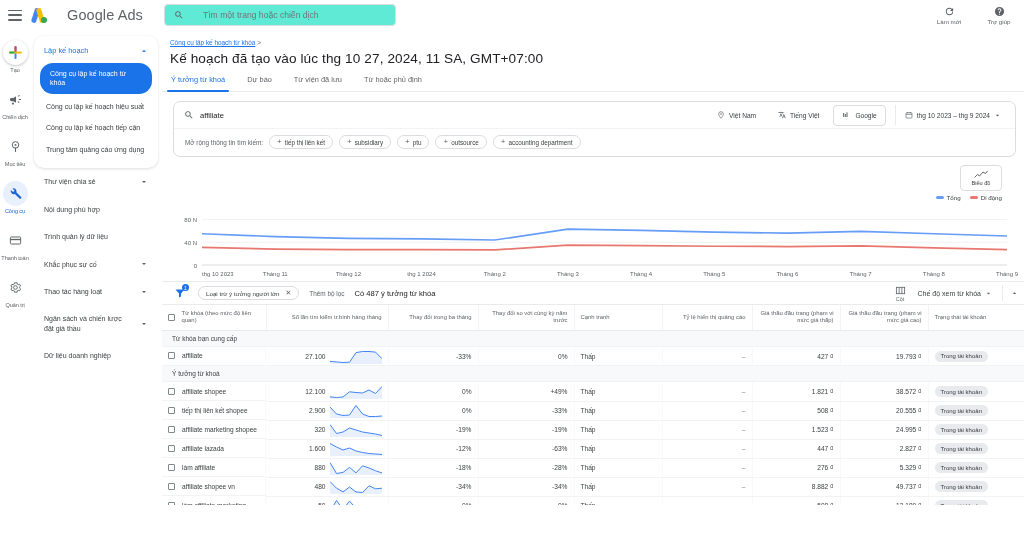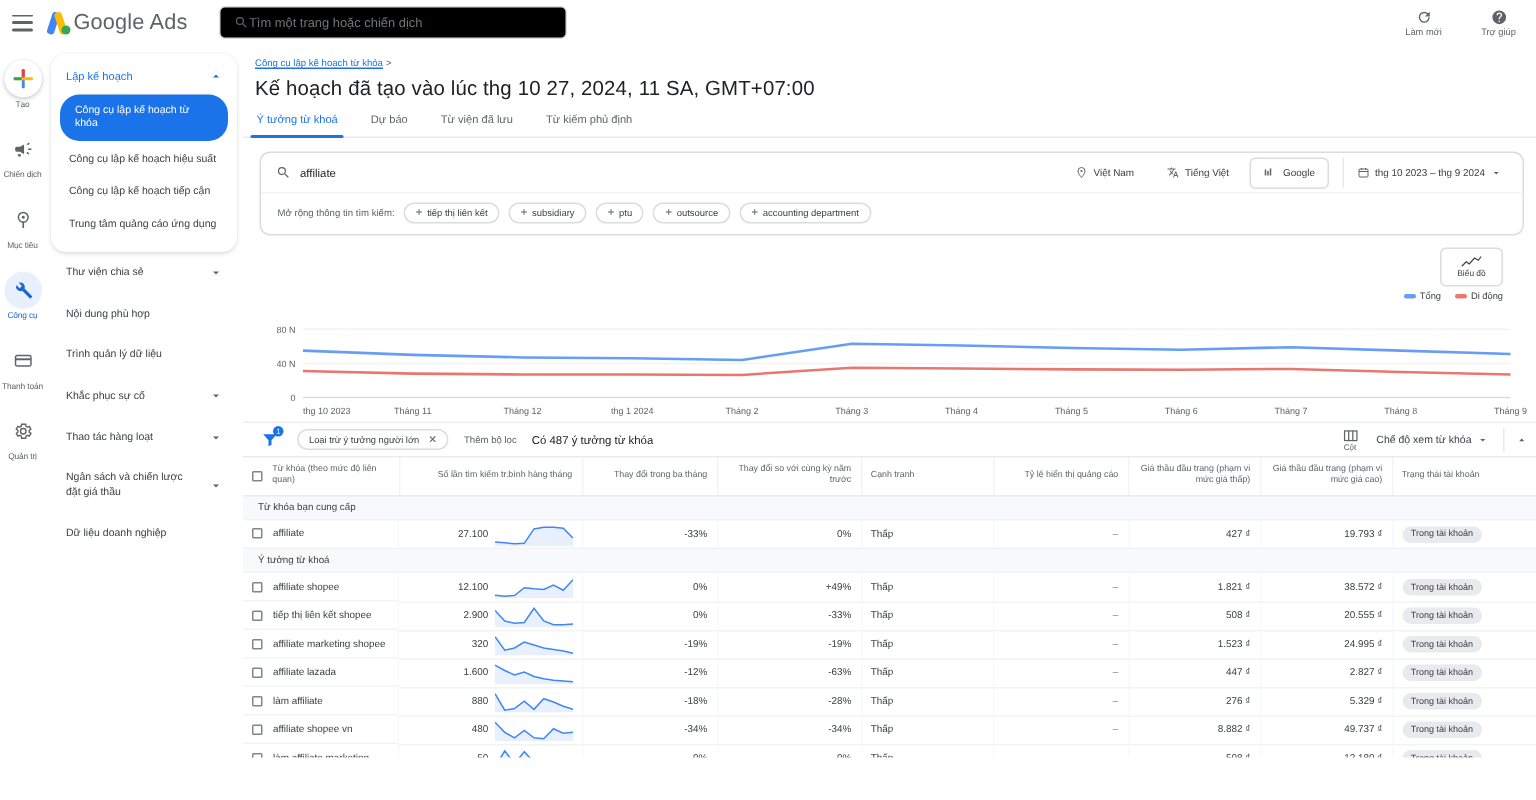--- a/index.html
+++ b/index.html
@@ -13,33 +13,33 @@
   #app { position: relative; width: 1024px; height: 533px; background:#fff; }
 
   
   .topbar {
     position:absolute; top:0; left:0; width:1024px; height:30px;
     background:#fff; display:flex; align-items:center; z-index:20;
   }
   .hamburger { width:14px; height:11px; margin-left:8px; margin-right:10px;
                display:flex; flex-direction:column; justify-content:space-between; cursor:pointer;}
   .hamburger span { display:block; height:1.6px; background:#5f6368; border-radius:1px; }
-  .gads-logo { display:flex; align-items:center; gap:0;text-align:center; }
+  .gads-logo { display:flex; align-items:center; gap:18px;text-align:center; }
   .gads-mark { width:17px; height:17px; position:relative; }
   .gads-mark i { position:absolute; display:block; border-radius:2px; }
   .gads-mark .b1 { left:1px; top:1px; width:5px; height:15px; background:#4285f4;
                    transform: rotate(18deg); transform-origin: 50% 50%; }
   .gads-mark .b2 { left:6px; top:1px; width:5px; height:15px; background:#fbbc04;
                    transform: rotate(-18deg); transform-origin: 50% 50%; }
   .gads-mark .b3 { left:8.5px; top:10.5px; width:6px; height:6px; background:#34a853; border-radius:50%; }
   .gads-text { font-size:14.5px; color:#5f6368; letter-spacing:.1px; }
   .omnibox {
     margin-left:21px; width:232px; height:22px; border:1px solid #dadce0;
-    border-radius:4px; display:flex; align-items:center; gap:0; padding:0 9px;
-    background:#000000; cursor:text;
+    border-radius:4px; display:flex; align-items:center; gap:19px; padding:0 9px;
+    background:#5eead4; cursor:text;
   }
   .omnibox .ph { font-size:8.6px; color:#70757a; white-space:nowrap; }
   .topbar-right { margin-left:auto; display:flex; align-items:flex-start; gap:16px; padding-right:8px; }
   .tb-action { display:flex; flex-direction:column; align-items:center; gap:1px; width:34px; cursor:pointer; }
   .tb-action .lbl { font-size:6.2px; color:#5f6368; white-space:nowrap; }
 
   svg { display:block; }
 
   
   .rail {
@@ -306,21 +306,21 @@
     <div class="breadcrumb">
       <a>Công cụ lập kế hoạch từ khóa</a><span class="sep">&gt;</span>
     </div>
 
     <div class="page-title">Kế hoạch đã tạo vào lúc thg 10 27, 2024, 11 SA, GMT+07:00</div>
 
     <div class="tabs">
       <div class="tab active">Ý tưởng từ khoá</div>
       <div class="tab">Dự báo</div>
       <div class="tab">Từ viện đã lưu</div>
-      <div class="tab">Từ kiếm phủ định</div>
+      <div class="tab">Từ hoặc phủ định</div>
     </div>
 
     <div class="search-card">
       <div class="search-row">
         <svg width="10" height="10" viewBox="0 0 24 24">
           <path fill="#5f6368" d="M15.5 14h-.79l-.28-.27A6.47 6.47 0 0016 9.5 6.5 6.5 0 109.5 16c1.61 0 3.09-.59 4.23-1.57l.27.28v.79l5 4.99L20.49 19l-4.99-5zm-6 0A4.5 4.5 0 1114 9.5 4.5 4.5 0 019.5 14z"></path>
         </svg>
         <span class="search-term">affiliate</span>
 
         <div class="s-chip">

